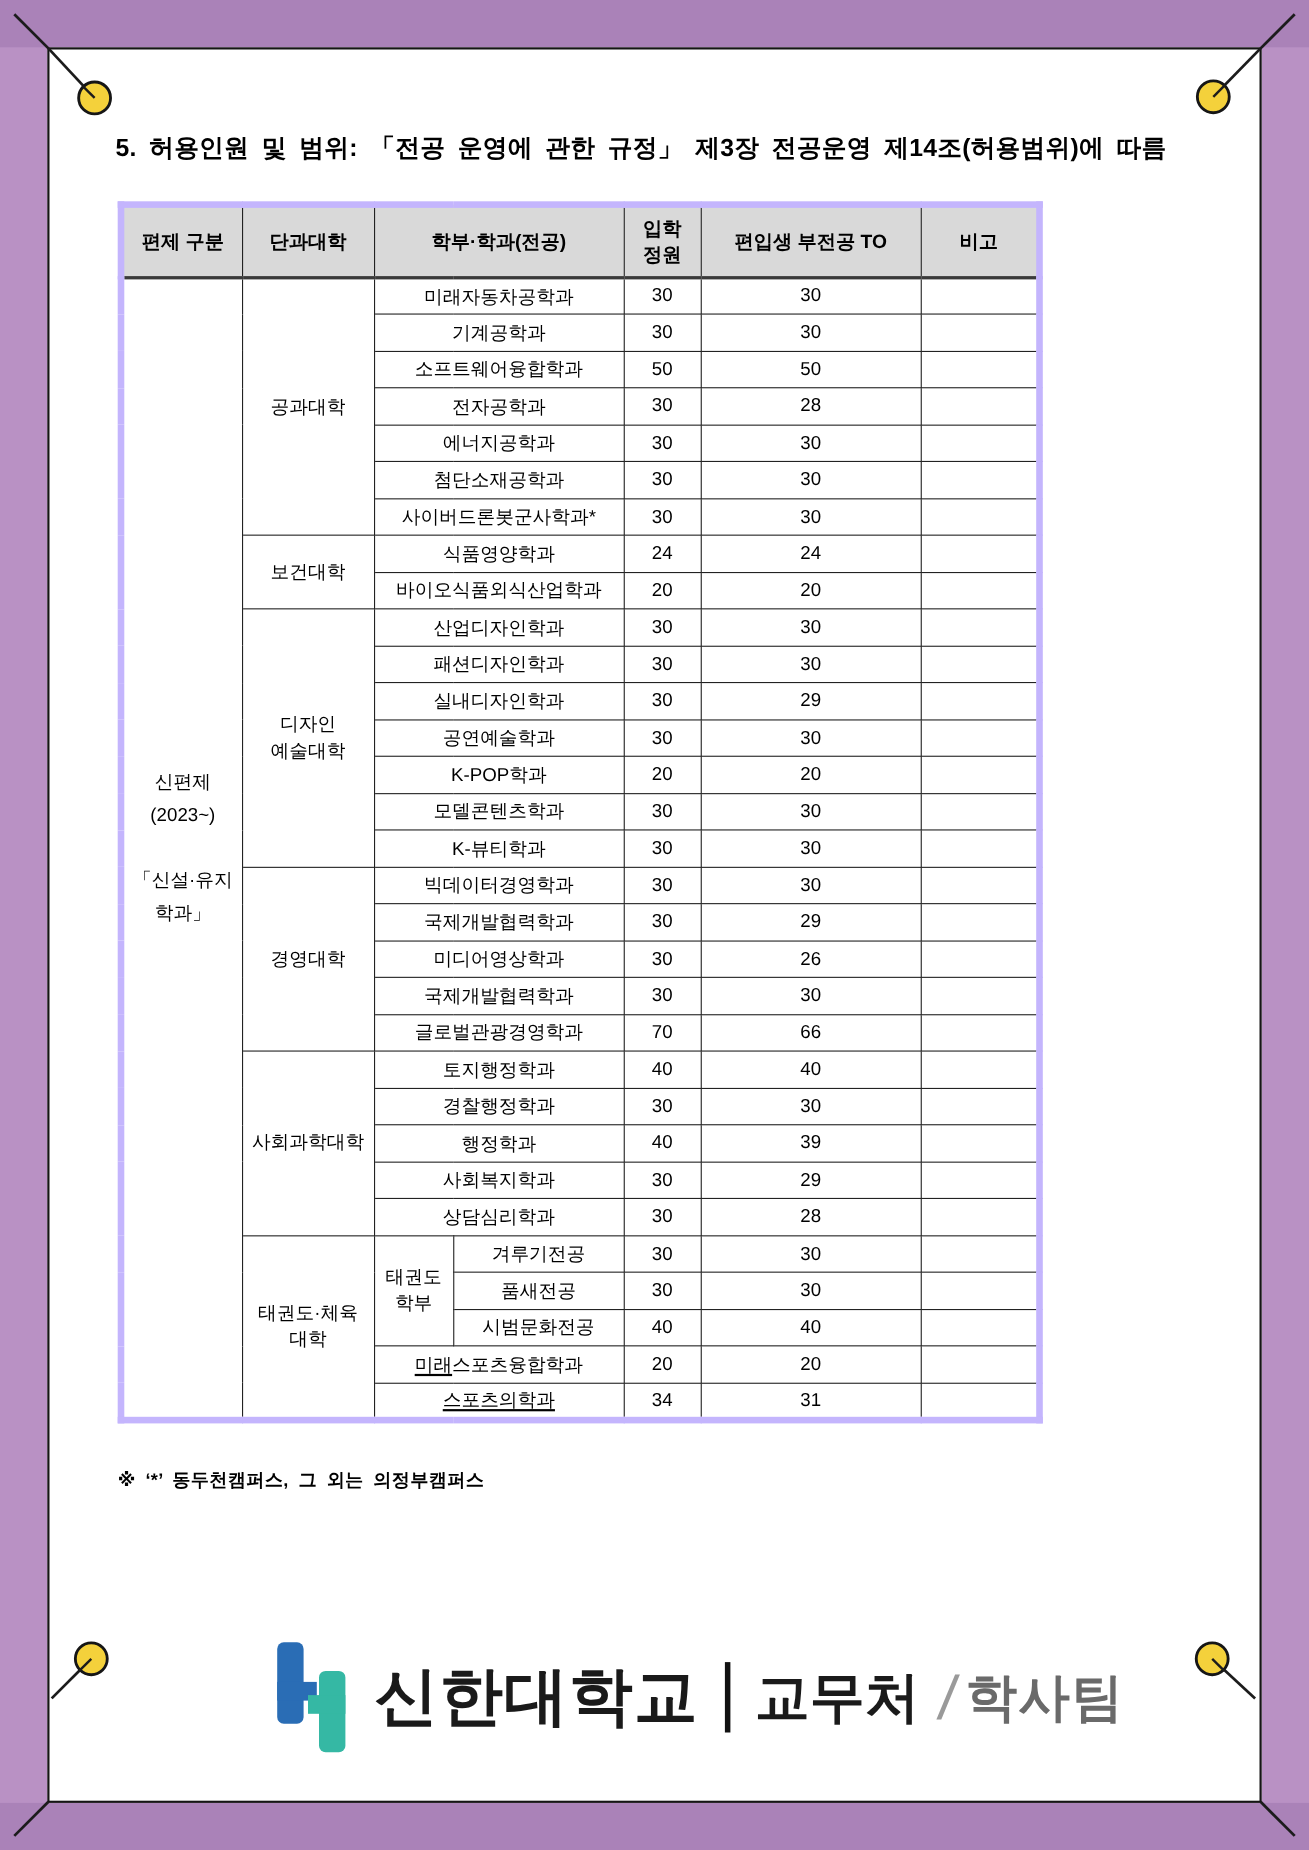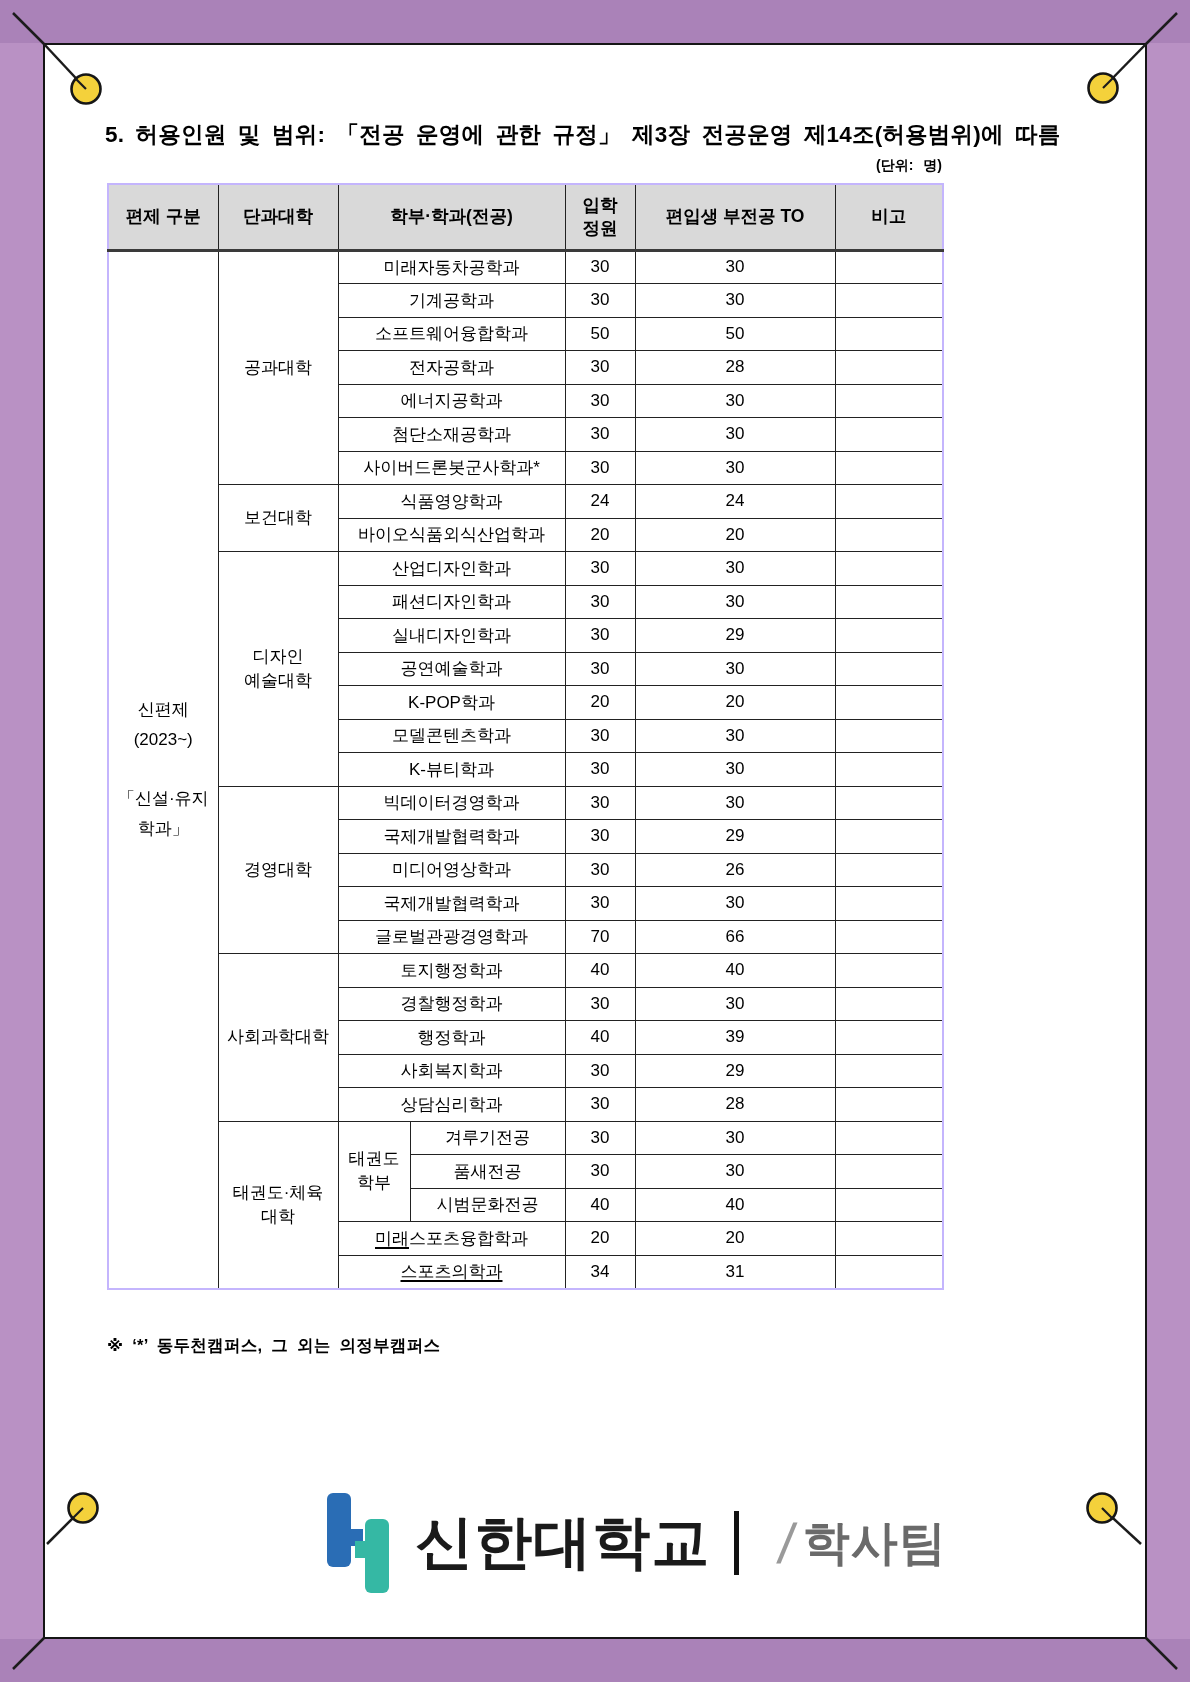--- a/index.html
+++ b/index.html
@@ -33,21 +33,21 @@
     font-size:22.5px;font-weight:bold;letter-spacing:0.2px;word-spacing:5px;
     white-space:nowrap;
   }
   .unit-note{
     position:absolute;left:62px;top:112px;width:835px;text-align:right;
     font-size:14px;font-weight:bold;word-spacing:6px;
   }
 
   table.quota-table{
     position:absolute;left:62px;top:138px;width:835px;
-    border-collapse:collapse;table-layout:fixed;border:2px solid #c4b5fd;
+    border-collapse:collapse;table-layout:fixed;border:6px solid #c4b5fd;
   }
   .quota-table th,.quota-table td{
     border:1px solid #222;text-align:center;vertical-align:middle;
     padding:0 2px;box-sizing:border-box;background:#fff;
   }
   .quota-table thead th{
     background:var(--header-gray);font-size:17.5px;font-weight:bold;height:66px;
     border-bottom:3px solid #3a3a3a;white-space:pre-line;line-height:1.3;
   }
   .quota-table tbody tr{height:33.5px;}
@@ -73,21 +73,20 @@
   .logo-team{font-size:47px;font-weight:600;color:var(--team-gray);letter-spacing:1px;}
 </style>
 </head>
 <body>
 
 <div class="band" id="band-top"></div>
 <div class="band" id="band-bottom"></div>
 
 <div class="page">
   <div class="doc-title">5. 허용인원 및 범위: 「전공 운영에 관한 규정」 제3장 전공운영 제14조(허용범위)에 따름</div>
-  <div class="unit-note">(단위:  명)</div>
 
   <table class="quota-table">
     <colgroup>
       <col style="width:110px">
         <col style="width:120px">
         <col style="width:72px">
       <col style="width:155px">
         <col style="width:70px">
         <col style="width:200px">
         <col style="width:108px">
@@ -312,20 +311,21 @@
 
   <div class="logo-row">
     <svg class="logo-mark" viewBox="0 0 82 104">
       <rect x="10" y="2" width="24" height="74" rx="6" fill="var(--logo-blue)"></rect>
       <rect x="10" y="38" width="36" height="17" fill="var(--logo-blue)"></rect>
       <rect x="48" y="28" width="24" height="74" rx="6" fill="var(--logo-teal)"></rect>
       <rect x="38" y="50" width="34" height="17" fill="var(--logo-teal)"></rect>
     </svg>
     <span class="logo-univ">신한대학교</span>
     <span class="logo-divider"></span>
+    <span class="logo-dept">교무처</span>
     <span class="logo-slash">/</span>
     <span class="logo-team">학사팀</span>
   </div>
 </div>
 
 <svg id="pins-overlay" width="1190" height="1682" viewBox="0 0 1190 1682">
   <g stroke="#1c1c1c" stroke-width="2.5">
     <line x1="13" y1="13" x2="44" y2="44"></line>
     <line x1="1177" y1="13" x2="1146" y2="44"></line>
     <line x1="13" y1="1669" x2="44" y2="1638"></line>

